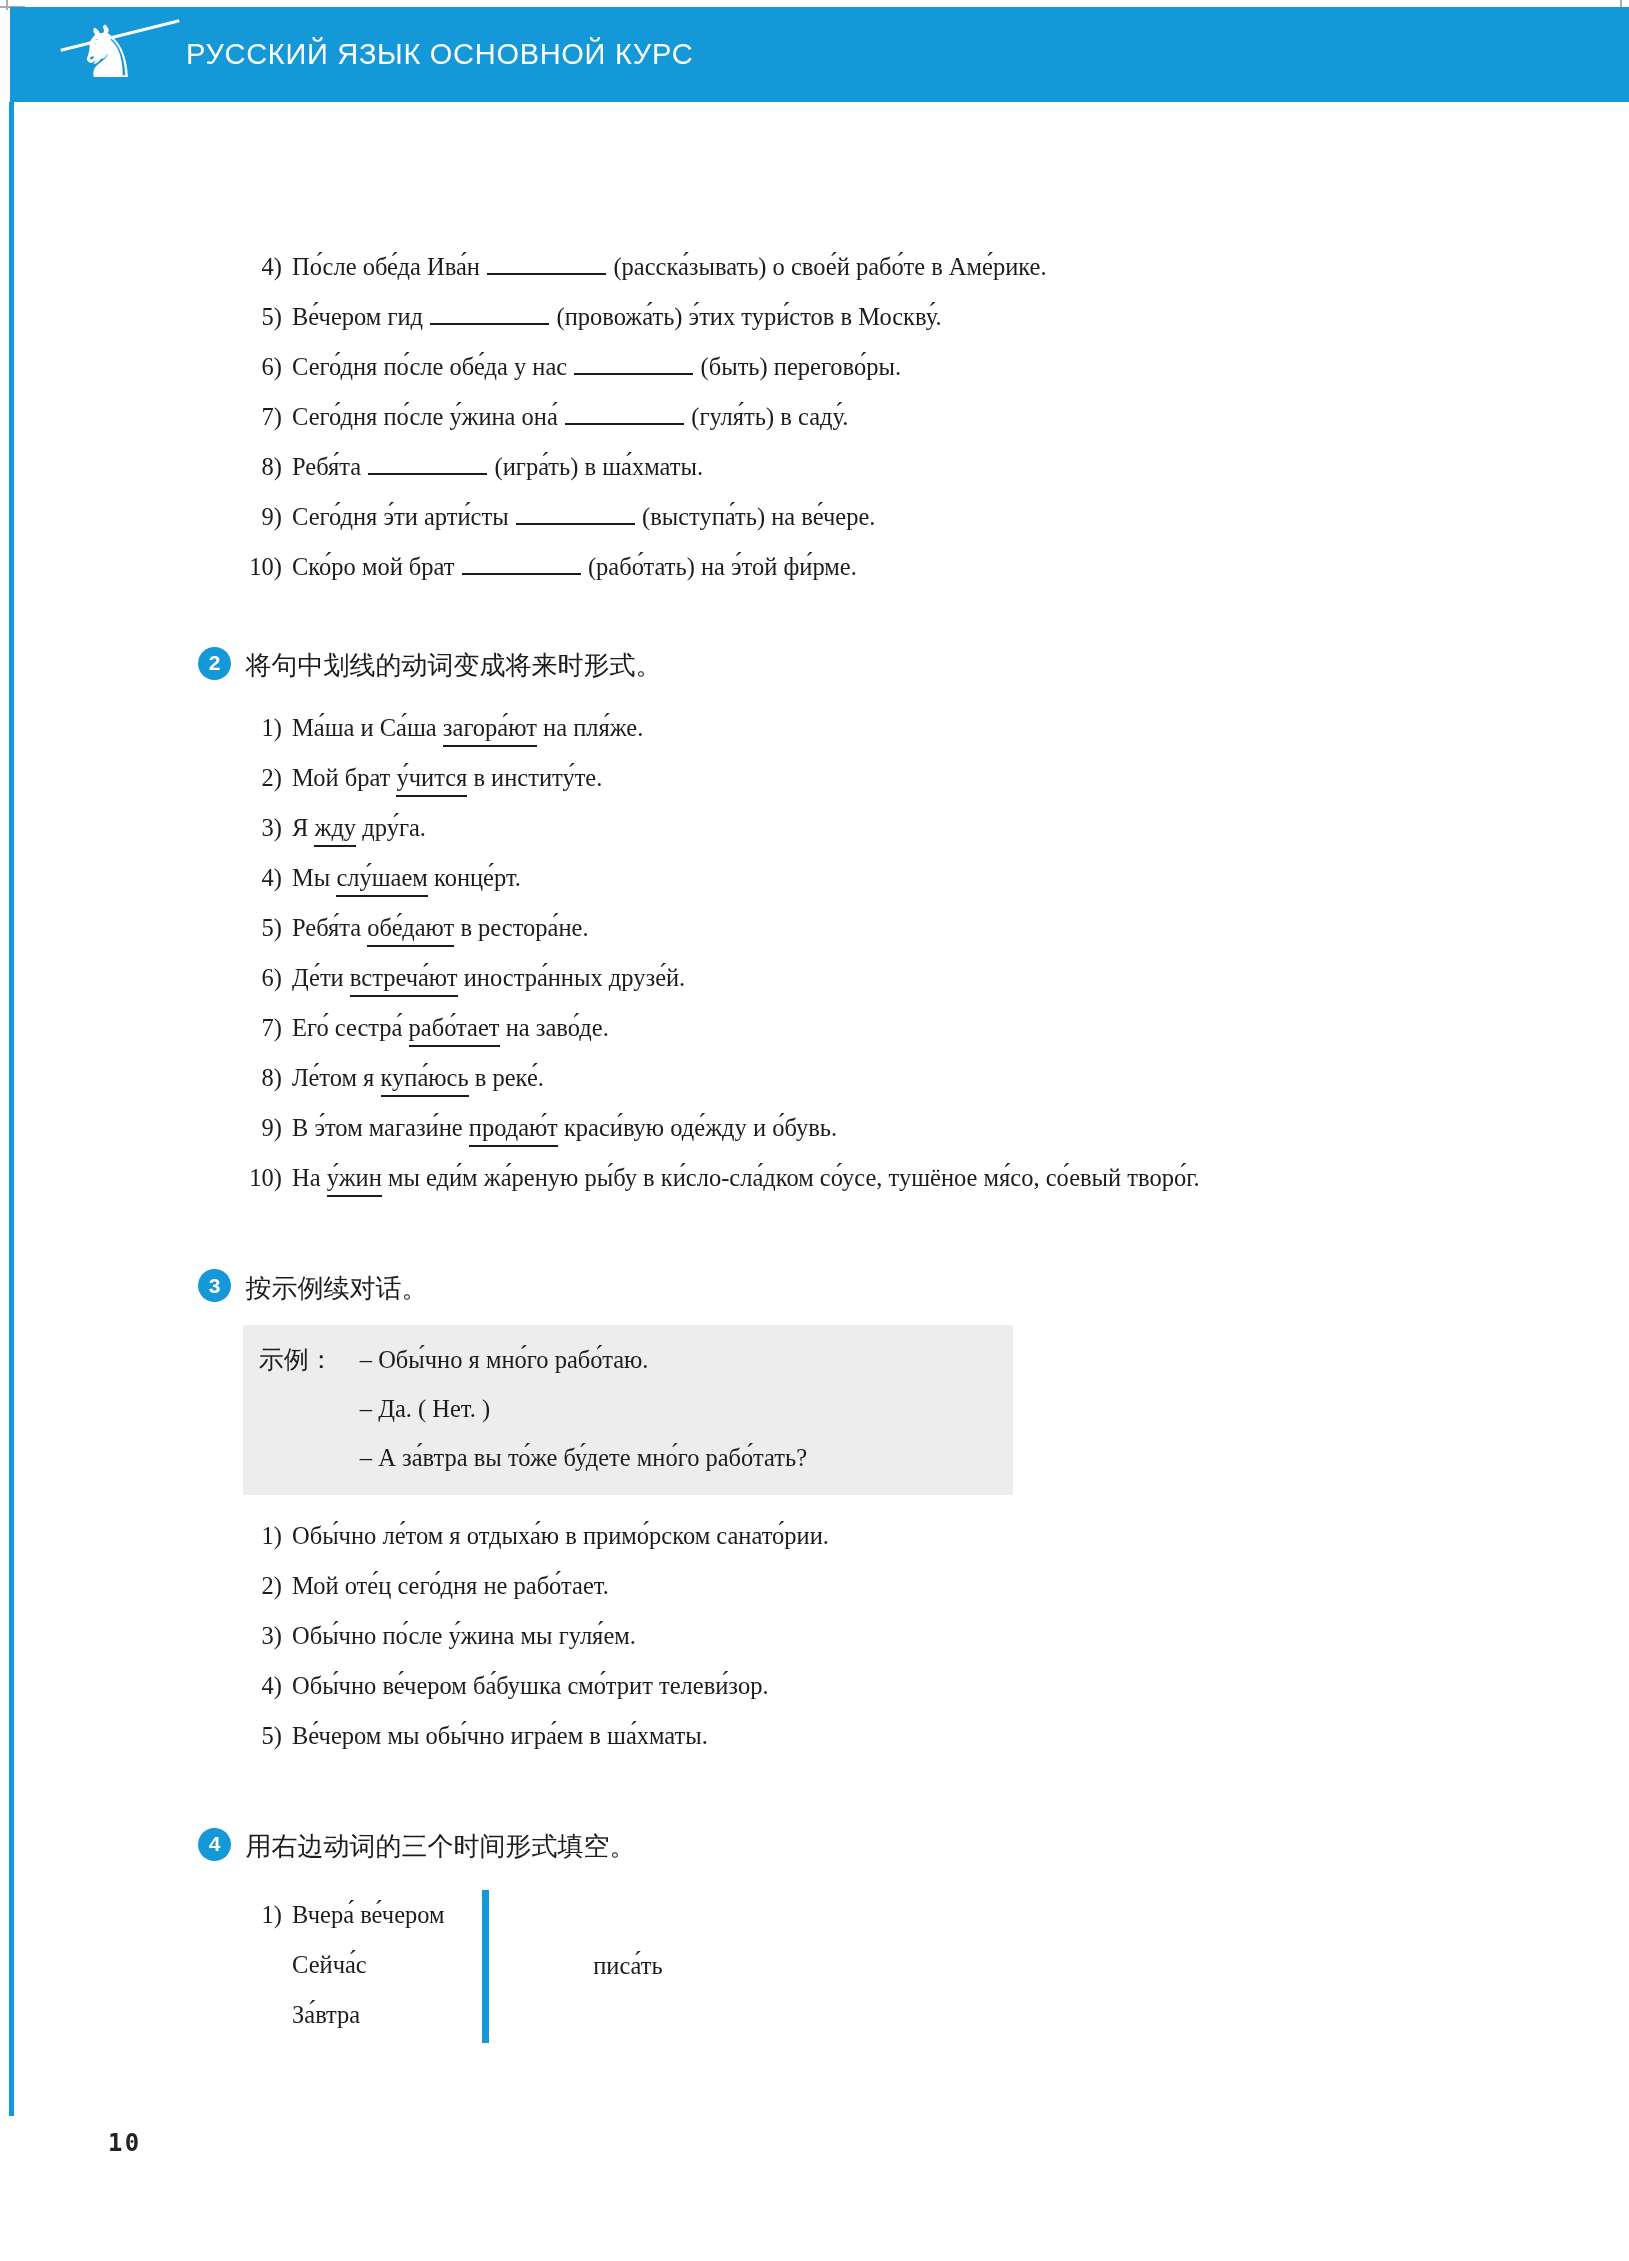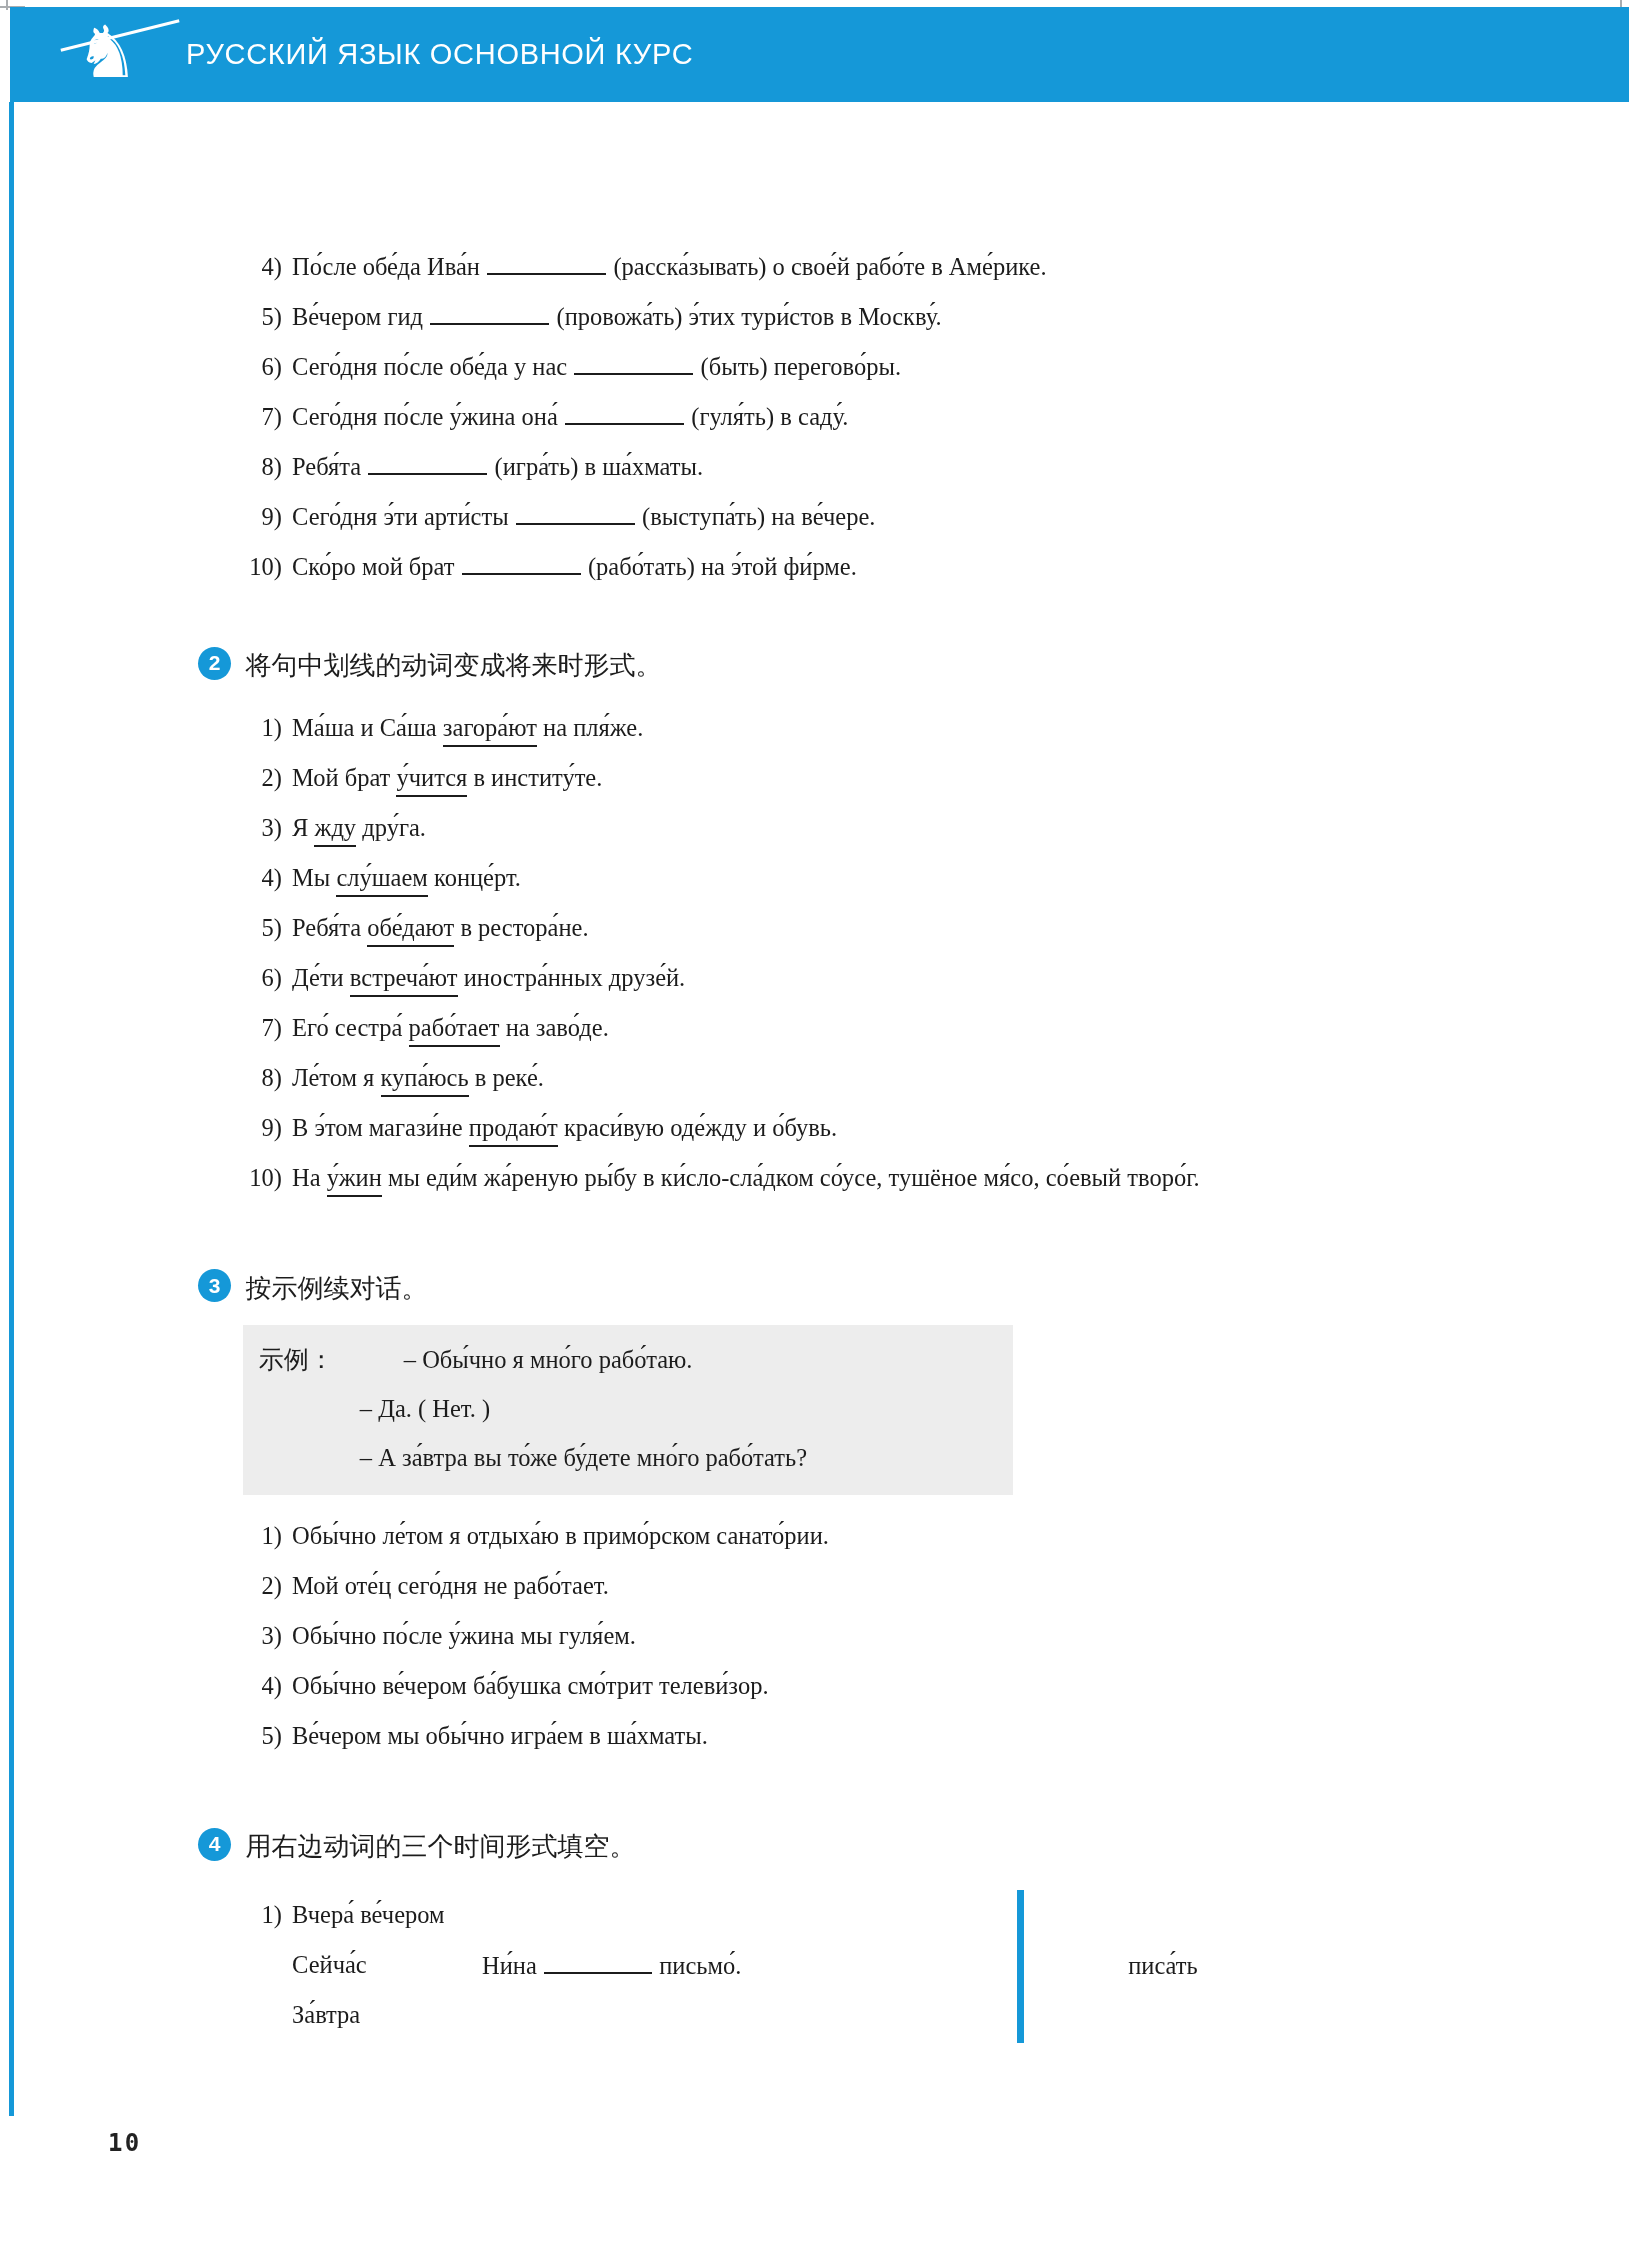--- a/index.html
+++ b/index.html
@@ -51,21 +51,21 @@
     font-family:"Liberation Sans","DejaVu Sans",sans-serif;font-weight:bold;font-size:21px;
     display:flex;align-items:center;justify-content:center;
   }
   .ex-title{font-size:26px;margin-top:6px;}
 
   
   .example-box{
     background:#ededed;width:770px;margin:2.9px 0 16px 5.8px;
     padding:10px 18.7px 13px 16px;box-sizing:border-box;
   }
-  .example-box .line{display:flex;line-height:49px;gap:44px;}
+  .example-box .line{display:flex;line-height:49px;}
   .ex-label{display:inline-block;width:101px;flex:none;font-size:25px;}
   .ex-dialog-indent{margin-left:101px;line-height:49px;}
 
   
   .ex4-row{display:flex;margin-top:24.5px;}
   .ex4-left{width:245px;flex:none;white-space:nowrap;}
   .ex4-mid{width:535px;flex:none;align-self:center;white-space:nowrap;}
   .ex4-bar{width:7.2px;height:153px;background:#1598d8;flex:none;align-self:center;}
   .ex4-verb{margin-left:104px;align-self:center;white-space:nowrap;}
 
@@ -218,23 +218,20 @@
       </div>
       <div class="item">
         <span class="num"></span>
         <span>Сейча́с</span>
       </div>
       <div class="item">
         <span class="num"></span>
         <span>За́втра</span>
       </div>
     </div>
-    <div class="ex4-mid">
-      <span>Ни́на</span><span class="blank blank-sm"></span><span>письмо́.</span>
-    </div>
     <div class="ex4-bar"></div>
     <div class="ex4-verb">писа́ть</div>
   </div>
 
 </div>
 
 <div class="page-number">10</div>
 
 
 </body></html>

